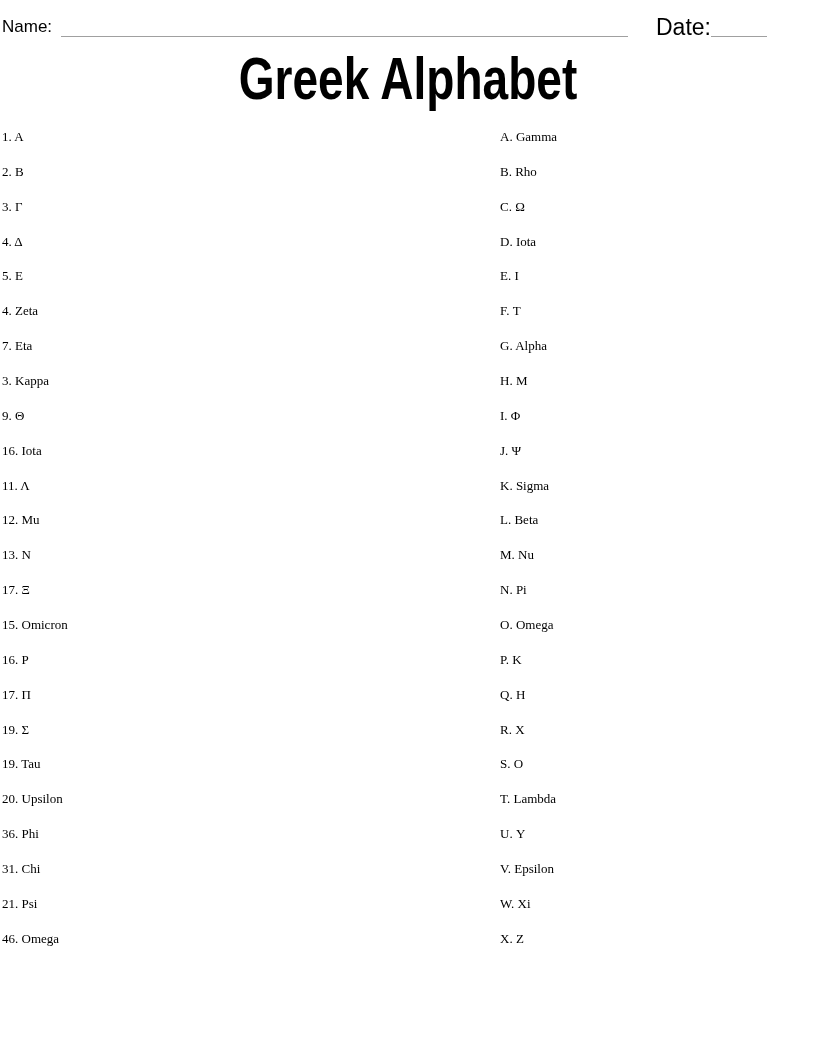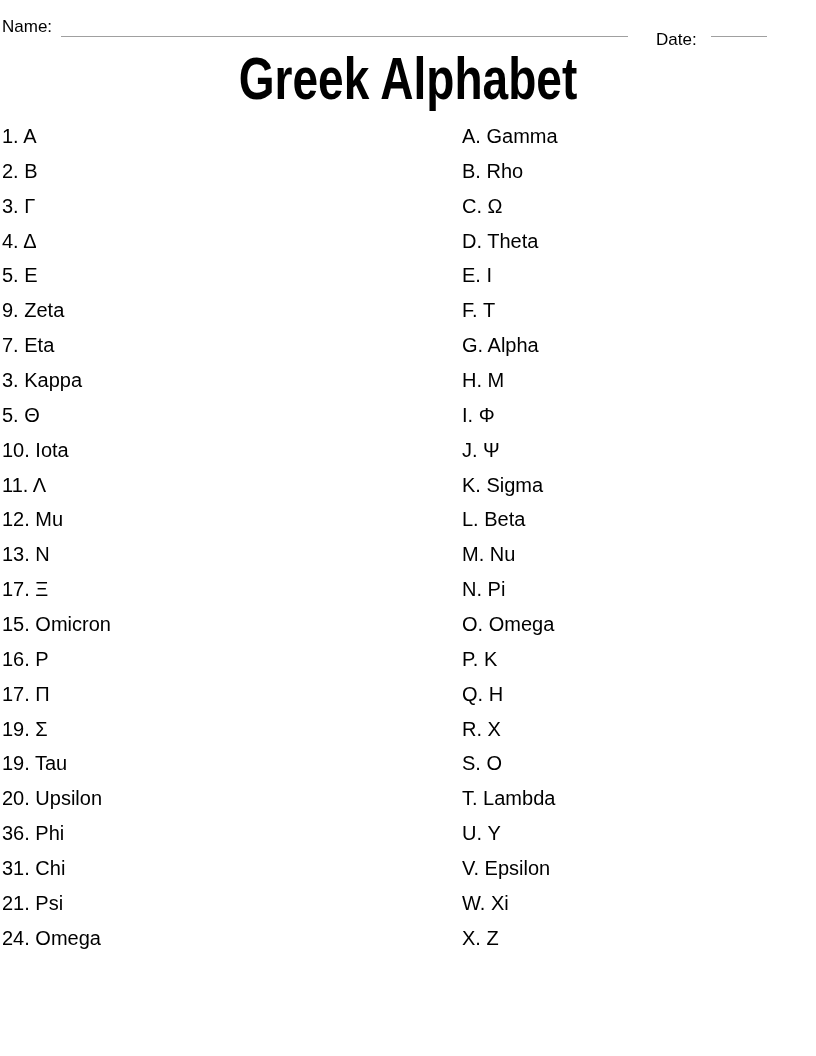--- a/index.html
+++ b/index.html
@@ -30,22 +30,22 @@
     position: absolute;
     left: 61px;
     top: 0;
     width: 567px;
     height: 20px;
     border-bottom: 1.5px solid #a0a0a0;
   }
   .date-label {
     position: absolute;
     left: 656px;
-    top: 14px;
-    font-size: 17px;
+    top: 1px;
+    font-size: 23px;
     line-height: 20px;
     white-space: nowrap;
     text-align: center;
   }
   .date-line {
     position: absolute;
     left: 711px;
     top: 0;
     width: 56px;
     height: 20px;
@@ -66,24 +66,25 @@
     transform-origin: 50% 50%;
     white-space: nowrap;
   }
   
   .col {
     position: absolute;
     top: 112px;
     margin: 0;
     padding: 0;
     list-style: none;
-    font-size: 20px;
+    font-size: 13px;
+    font-family: Liberation Serif, serif;
   }
   .col-left  { left: 2px; }
-  .col-right { left: 462px; }
+  .col-right { left: 500px; }
   .col li {
     height: 34.87px;
     line-height: 17px;
     white-space: nowrap;
   }
 </style>
 </head>
 <body>
 
 <div class="page">
@@ -95,46 +96,46 @@
   <span class="date-line"></span>
 
   <h1 class="title">Greek Alphabet</h1>
 
   <ol class="col col-left">
       <li>1. Α</li>
       <li>2. Β</li>
       <li>3. Γ</li>
       <li>4. Δ</li>
       <li>5. Ε</li>
-      <li>9. Zeta</li>
+      <li>4. Zeta</li>
       <li>7. Eta</li>
       <li>3. Kappa</li>
-      <li>5. Θ</li>
-      <li>10. Iota</li>
+      <li>9. Θ</li>
+      <li>16. Iota</li>
       <li>11. Λ</li>
       <li>12. Mu</li>
       <li>13. Ν</li>
       <li>17. Ξ</li>
       <li>15. Omicron</li>
       <li>16. Ρ</li>
       <li>17. Π</li>
       <li>19. Σ</li>
       <li>19. Tau</li>
       <li>20. Upsilon</li>
       <li>36. Phi</li>
       <li>31. Chi</li>
       <li>21. Psi</li>
-      <li>24. Omega</li>
+      <li>46. Omega</li>
     </ol>
 
   <ol class="col col-right">
       <li>A. Gamma</li>
       <li>B. Rho</li>
       <li>C. Ω</li>
-      <li>D. Theta</li>
+      <li>D. Iota</li>
       <li>E. Ι</li>
       <li>F. Τ</li>
       <li>G. Alpha</li>
       <li>H. Μ</li>
       <li>I. Φ</li>
       <li>J. Ψ</li>
       <li>K. Sigma</li>
       <li>L. Beta</li>
       <li>M. Nu</li>
       <li>N. Pi</li>

